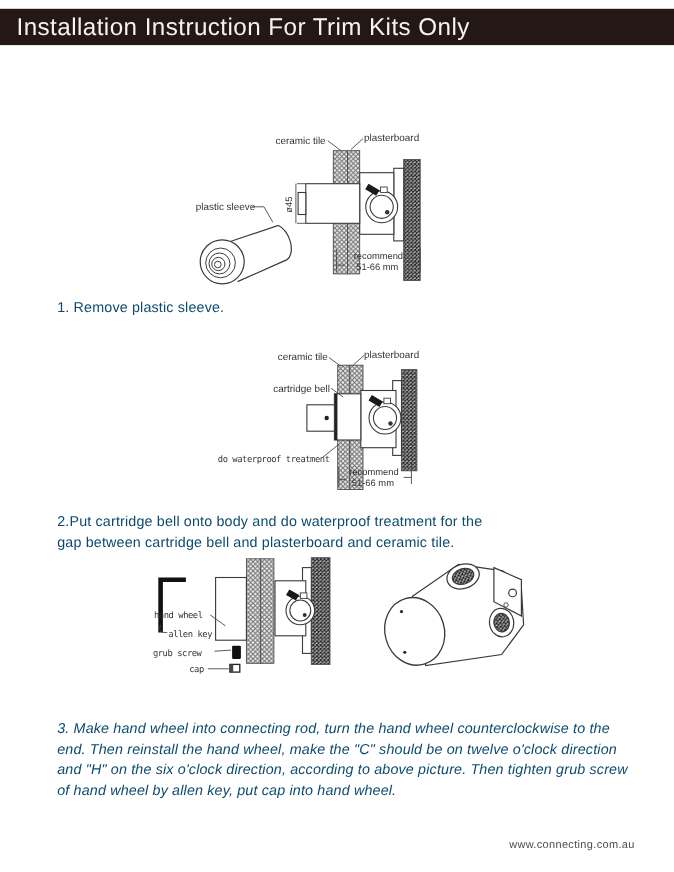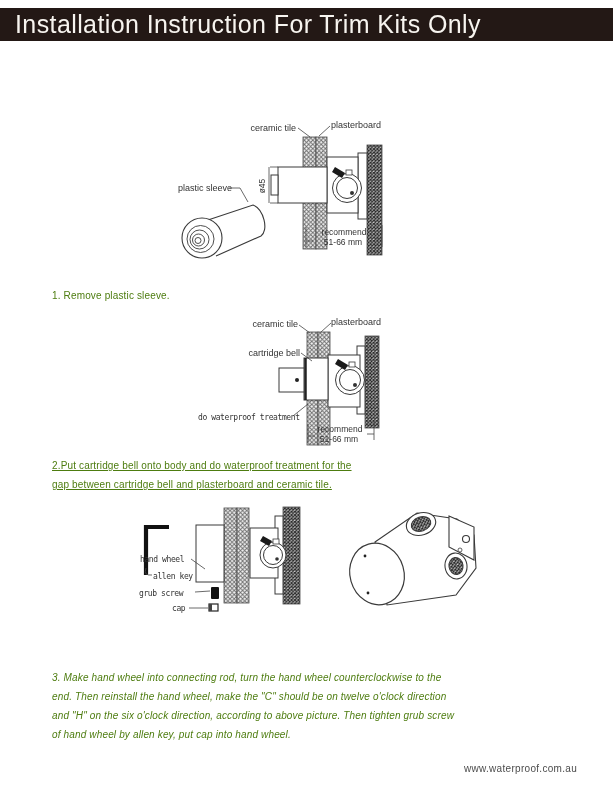--- a/index.html
+++ b/index.html
@@ -1,24 +1,24 @@
 <!DOCTYPE html>
 <html><head>
 <meta charset="utf-8">
 <style>
   html,body { margin:0; padding:0; background:#fff; }
   .page { position:relative; width:613px; height:793px; background:#ffffff; overflow:hidden;
           font-family:"Liberation Sans", sans-serif; }
   .titlebar { position:absolute; left:0; top:8px; width:100%; height:33px; background:#231815;
               color:#f7f4ef; display:flex; align-items:center; padding-left:15px;
-              box-sizing:border-box; font-size:25px; letter-spacing:0.4px; }
-  .step { position:absolute; color:#4d7c0f; font-size:10px; line-height:19px;
-          white-space:pre-line; letter-spacing:0.15px;margin-top:16px; }
+              box-sizing:border-box; font-size:22px; letter-spacing:0.4px; }
+  .step { position:absolute; color:#0c4a6e; font-size:13px; line-height:19px;
+          white-space:pre-line; letter-spacing:0.15px; }
   .s1 { left:52px; top:270px; }
-  .s2 { left:52px; top:440px; width:510px;text-decoration:underline; }
+  .s2 { left:52px; top:464px; width:510px; }
   .s3 { left:52px; top:652px; width:556px;font-style:italic; }
   .footer { position:absolute; top:763px; right:36px; font-size:10px; color:#4c4c4c;
             letter-spacing:0.3px; }
   .diag { position:absolute; }
   .d1 { left:170px; top:115px; }
   .d2 { left:190px; top:312px; }
   .d3 { left:125px; top:498px; }
   svg text { font-family:"Liberation Sans", sans-serif; fill:#333; font-size:9px; }
   svg text.small { font-size:8.5px; }
   svg text.mono { font-family:"DejaVu Sans Mono", monospace; font-size:8px; letter-spacing:-0.4px; }
@@ -188,15 +188,15 @@
       <circle cx="240" cy="58" r="1.4" fill="#222" stroke="none"></circle>
       <circle cx="243" cy="95" r="1.4" fill="#222" stroke="none"></circle>
     </g>
   </svg>
 
   <div class="step s3">3. Make hand wheel into connecting rod, turn the hand wheel counterclockwise to the
 end. Then reinstall the hand wheel, make the "C" should be on twelve o'clock direction
 and "H" on the six o'clock direction, according to above picture. Then tighten grub screw
 of hand wheel by allen key, put cap into hand wheel.</div>
 
-  <div class="footer">www.waterproof.com.au</div>
+  <div class="footer">www.connecting.com.au</div>
 
 </div>
 
 </body></html>

